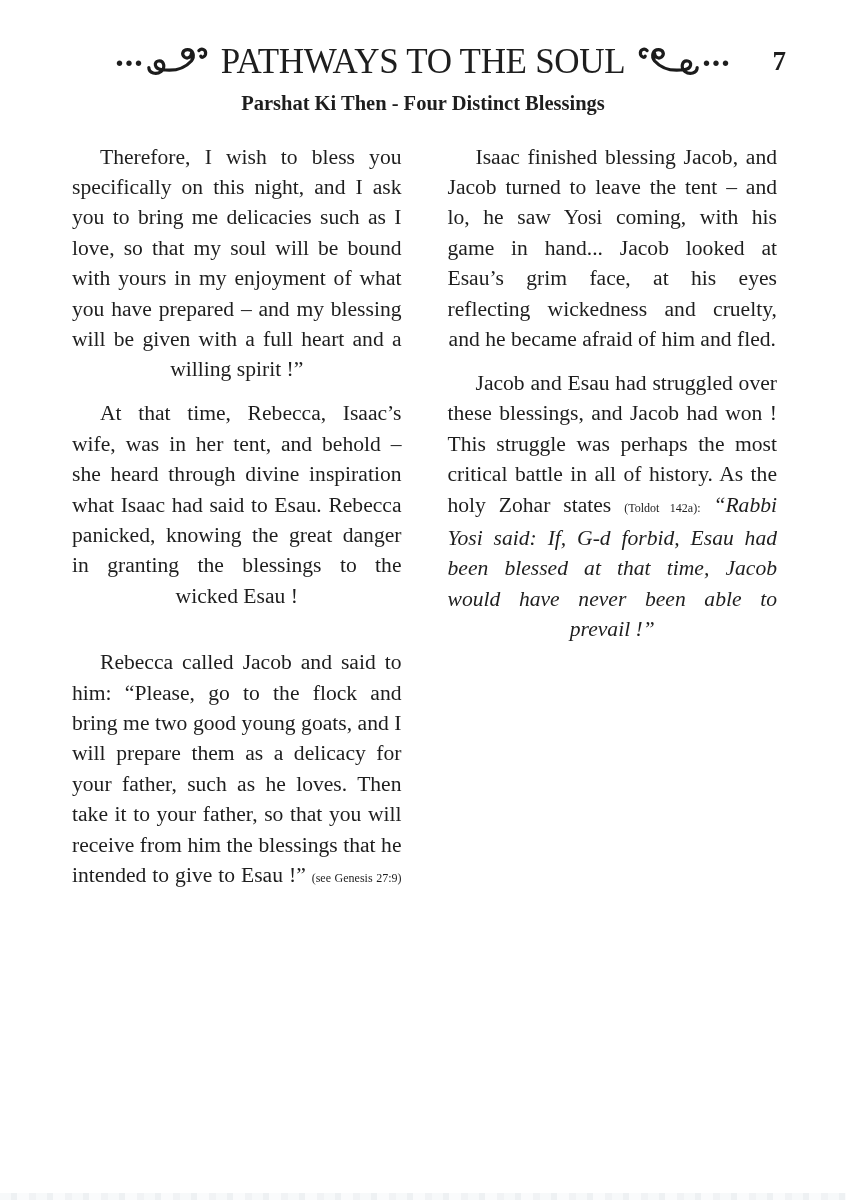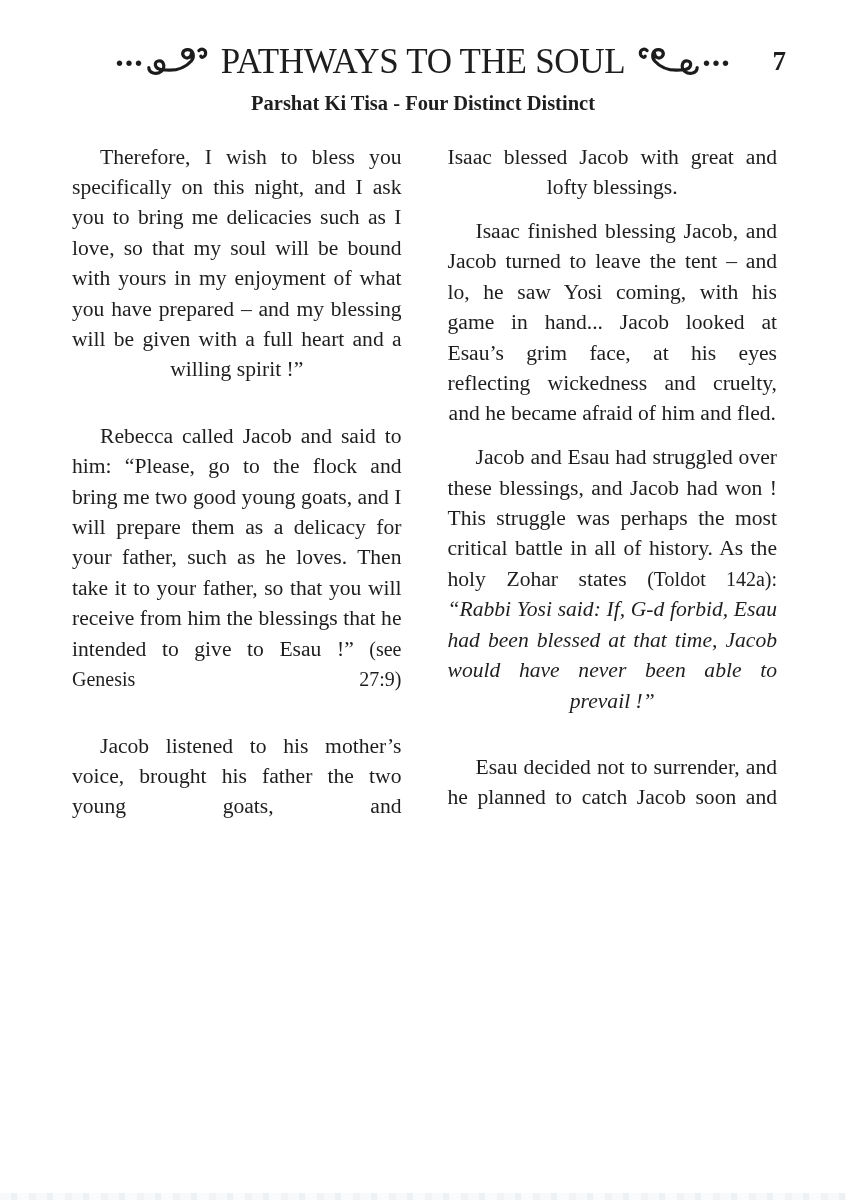--- a/index.html
+++ b/index.html
@@ -77,21 +77,21 @@
     min-width: 0;
     font-size: 21.6px;
     line-height: 30.4px;
     text-align: justify;
   }
   .col p { margin: 0 0 13.5px 0; }
   .col p:last-child { margin-bottom: 0; }
   p.indent { text-indent: 28px; }
   p.last-center  { text-align-last: center; }
   p.last-justify { text-align-last: justify; margin-top: 36px; }
-  .run-small  { font-size: 20px; }
+  .run-small  { font-size: 12px; }
   .run-italic { font-style: italic; }
 
   
   .scan-strip {
     position: absolute;
     left: 0; right: 0; bottom: 0;
     height: 7px;
     background: repeating-linear-gradient(90deg,
       #f7f9fa 0 11px, #eef1f3 11px 17px,
       #fafbfc 17px 29px, #f1f3f5 29px 36px);
@@ -116,30 +116,28 @@
       <span>
         <svg width="68" height="34" viewBox="0 0 72 36" fill="none" stroke="#1c1c1c" stroke-width="3.4" stroke-linecap="round">
           <path d="M3,25 C3,31 11,33 16,29 C21,25 19,17 13,18 C8,19 9,26 16,27 C28,29 40,27 48,18 C52,13 50,6 44,6 C39,6 37,11 41,14 C44,16 48,14 48,10"></path>
           <path d="M56,7 C59,4 64,6 63,11 C62,14 59,15 58,13"></path>
         </svg>
       </span>
       <span class="dots">...</span>
     </span>
   </div>
   <span class="page-number">7</span>
-  <h2 class="page-subtitle">Parshat Ki Tisa - Four Distinct Distinct</h2>
+  <h2 class="page-subtitle">Parshat Ki Then - Four Distinct Blessings</h2>
 </header>
 
 <main class="columns">
   <div class="col">
       <p class="indent last-center"><span>Therefore, I wish to bless you specifically on this night, and I ask you to bring me delicacies such as I love, so that my soul will be bound with yours in my enjoyment of what you have prepared – and my blessing will be given with a full heart and a willing spirit&nbsp;!”</span></p>
+      <p class="indent last-center"><span>At that time, Rebecca, Isaac’s wife, was in her tent, and behold – she heard through divine inspiration what Isaac had said to Esau. Rebecca panicked, knowing the great danger in granting the blessings to the wicked Esau&nbsp;!</span></p>
       <p class="indent last-justify"><span>Rebecca called Jacob and said to him: “Please, go to the flock and bring me two good young goats, and I will prepare them as a delicacy for your father, such as he loves. Then take it to your father, so that you will receive from him the blessings that he intended to give to Esau&nbsp;!” </span><span class="run-small">(see Genesis 27:9)</span></p>
-      <p class="indent last-justify"><span>Jacob listened to his mother’s voice, brought his father the two young goats, and</span></p>
     </div>
   <div class="col">
-      <p class="last-center"><span>Isaac blessed Jacob with great and lofty blessings.</span></p>
       <p class="indent last-center"><span>Isaac finished blessing Jacob, and Jacob turned to leave the tent – and lo, he saw Yosi coming, with his game in hand... Jacob looked at Esau’s grim face, at his eyes reflecting wickedness and cruelty, and he became afraid of him and fled.</span></p>
       <p class="indent last-center"><span>Jacob and Esau had struggled over these blessings, and Jacob had won&nbsp;! This struggle was perhaps the most critical battle in all of history. As the holy Zohar states </span><span class="run-small">(Toldot 142a):</span><span> </span><span class="run-italic">“Rabbi Yosi said: If, G-d forbid, Esau had been blessed at that time, Jacob would have never been able to prevail&nbsp;!”</span></p>
-      <p class="indent last-justify"><span>Esau decided not to surrender, and he planned to catch Jacob soon and</span></p>
     </div>
 </main>
 
 <div class="scan-strip"></div>
 
 </body></html>

